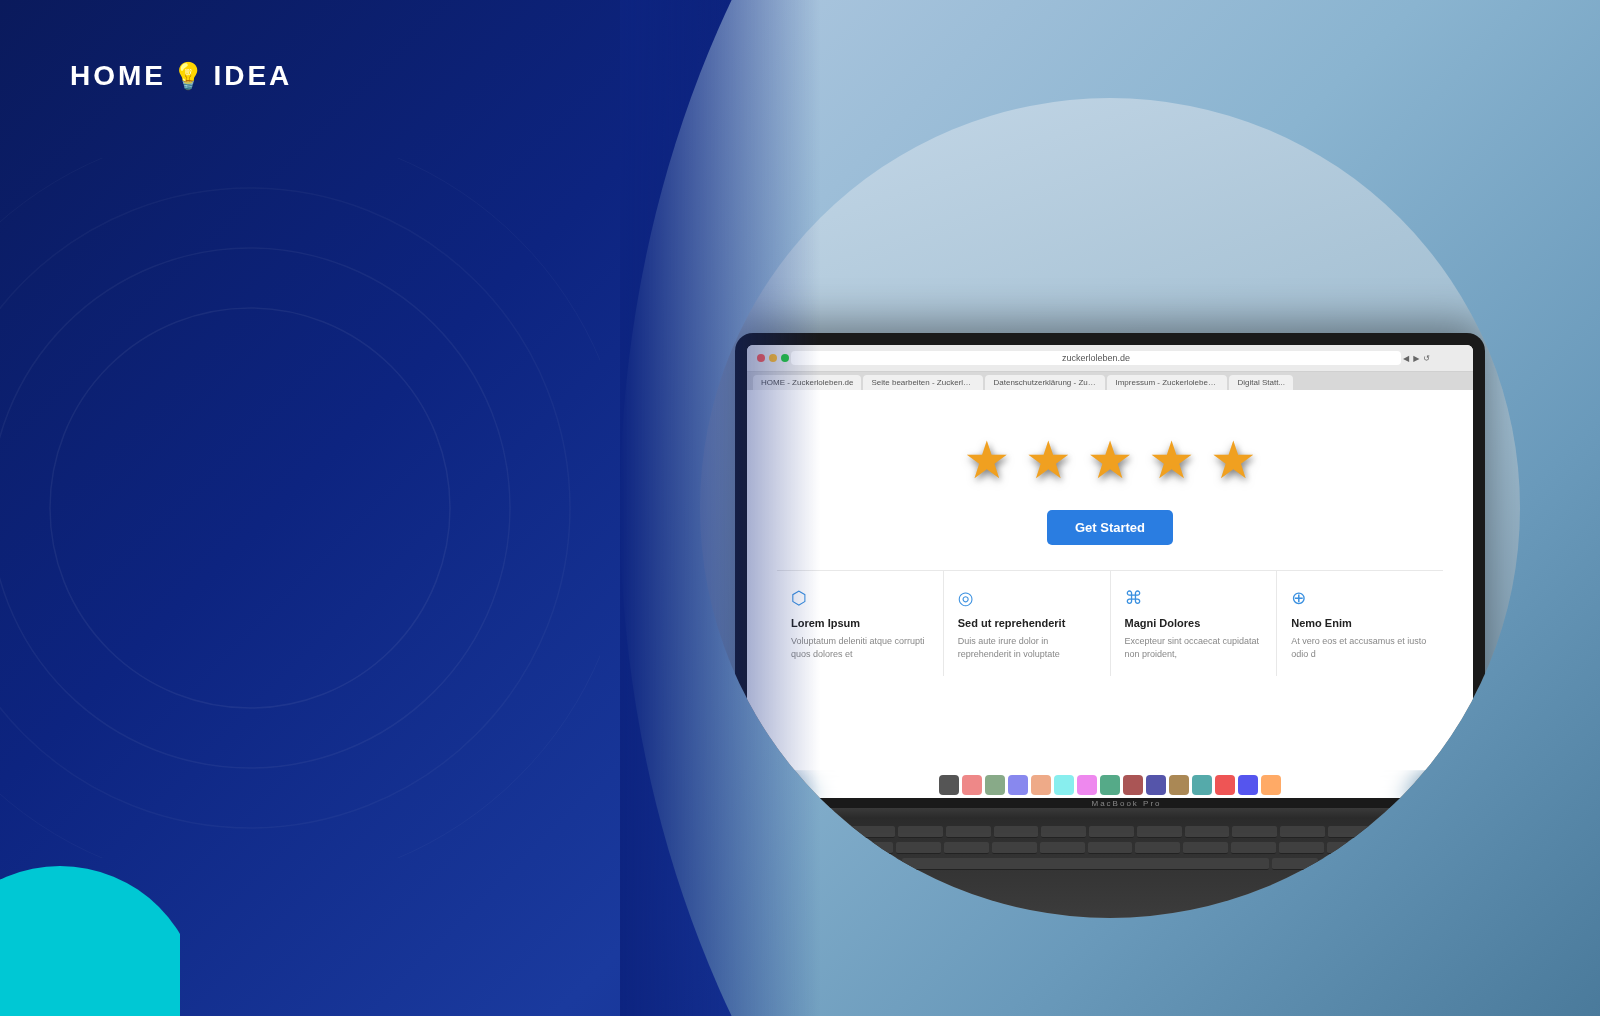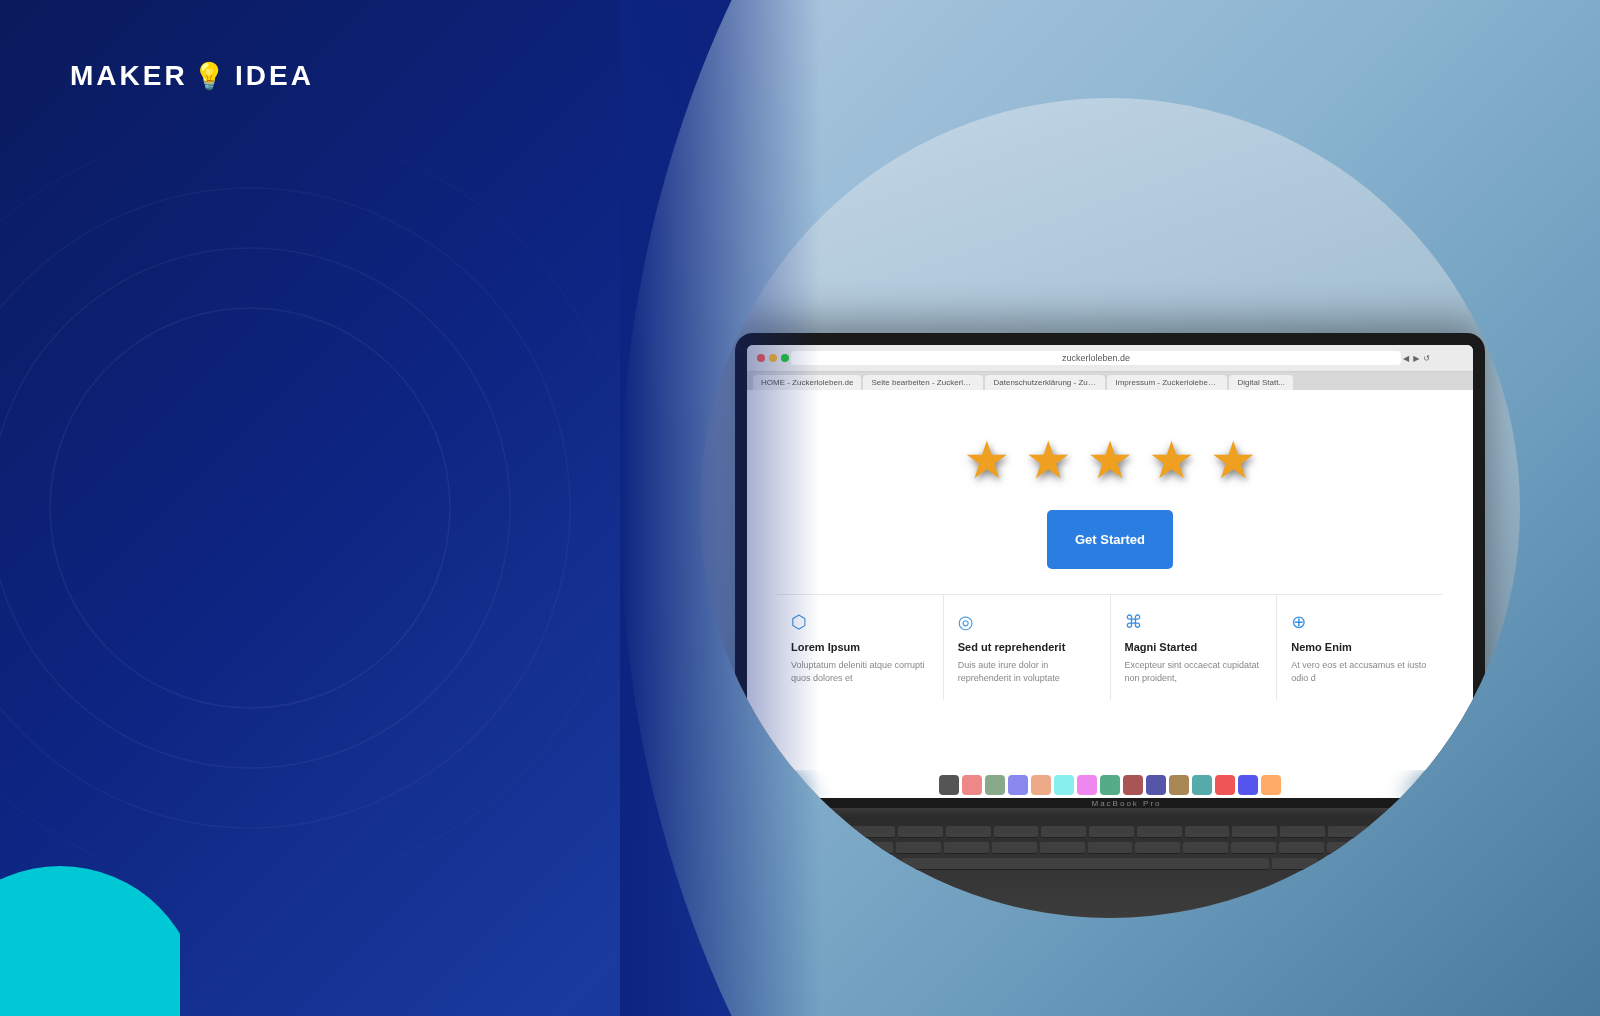--- a/index.html
+++ b/index.html
@@ -226,21 +226,21 @@
       color: #f0a020;
       text-shadow: 2px 3px 6px rgba(0,0,0,0.3);
       display: inline-block;
       filter: drop-shadow(0 3px 4px rgba(0,0,0,0.25));
     }
 
     .get-started-btn {
       background: #2a7de1;
       color: white;
       border: none;
-      padding: 22px 28px;
+      padding: 10px 28px;
       border-radius: 5px;
       font-size: 13px;
       font-weight: 600;
       cursor: pointer;
     }
 
     
     .feature-cards {
       display: flex;
       gap: 0;
@@ -380,21 +380,21 @@
       <circle cx="350" cy="350" r="380" stroke="rgba(255,255,255,0.03)" stroke-width="1"></circle>
     </svg>
   </div>
 
   <div class="teal-accent">
     <div class="teal-circle"></div>
   </div>
 
   <div class="logo-area">
     <span class="logo-text">
-      <span>MAKER</span>
+      <span>HOME</span>
       <span class="logo-bulb" style="font-size:26px; margin: 0 6px;">💡</span>
       <span>IDEA</span>
     </span>
   </div>
 
 
   <div class="right-content">
 
     <div class="blurred-bg"></div>
 
@@ -448,21 +448,21 @@
                   <div class="card-title">Lorem Ipsum</div>
                   <div class="card-text">Voluptatum deleniti atque corrupti quos dolores et</div>
                 </div>
                 <div class="feature-card">
                   <div class="card-icon">◎</div>
                   <div class="card-title">Sed ut reprehenderit</div>
                   <div class="card-text">Duis aute irure dolor in reprehenderit in voluptate</div>
                 </div>
                 <div class="feature-card">
                   <div class="card-icon">⌘</div>
-                  <div class="card-title">Magni Started</div>
+                  <div class="card-title">Magni Dolores</div>
                   <div class="card-text">Excepteur sint occaecat cupidatat non proident,</div>
                 </div>
                 <div class="feature-card">
                   <div class="card-icon">⊕</div>
                   <div class="card-title">Nemo Enim</div>
                   <div class="card-text">At vero eos et accusamus et iusto odio d</div>
                 </div>
               </div>
 
             </div>

